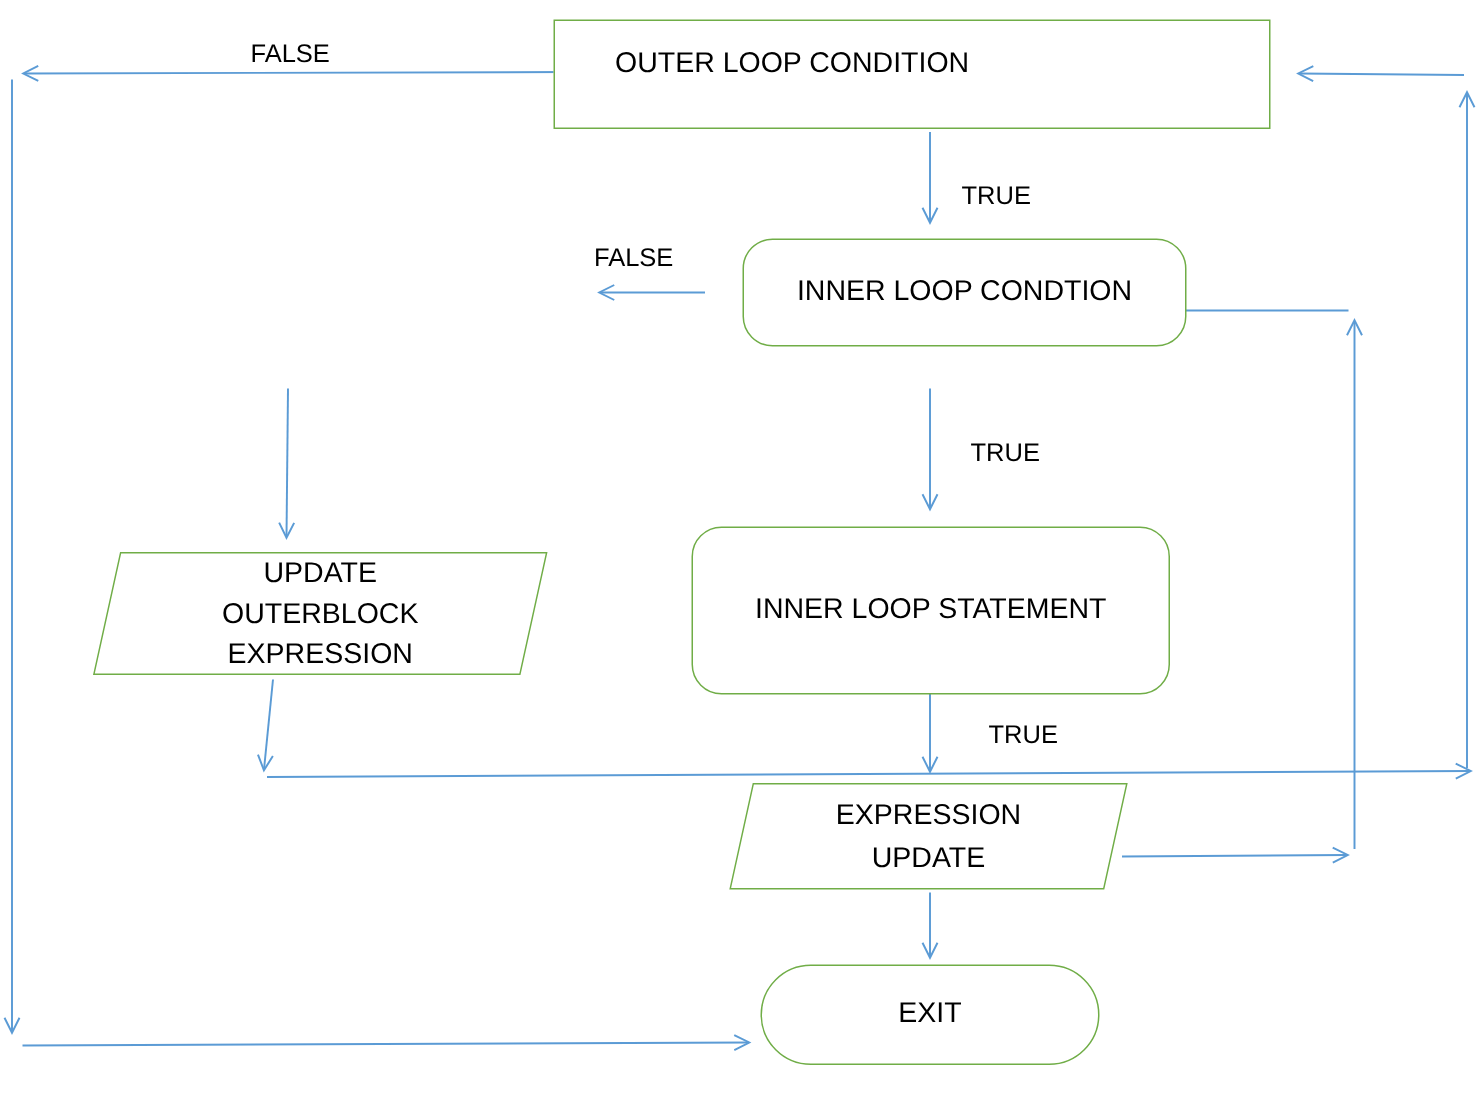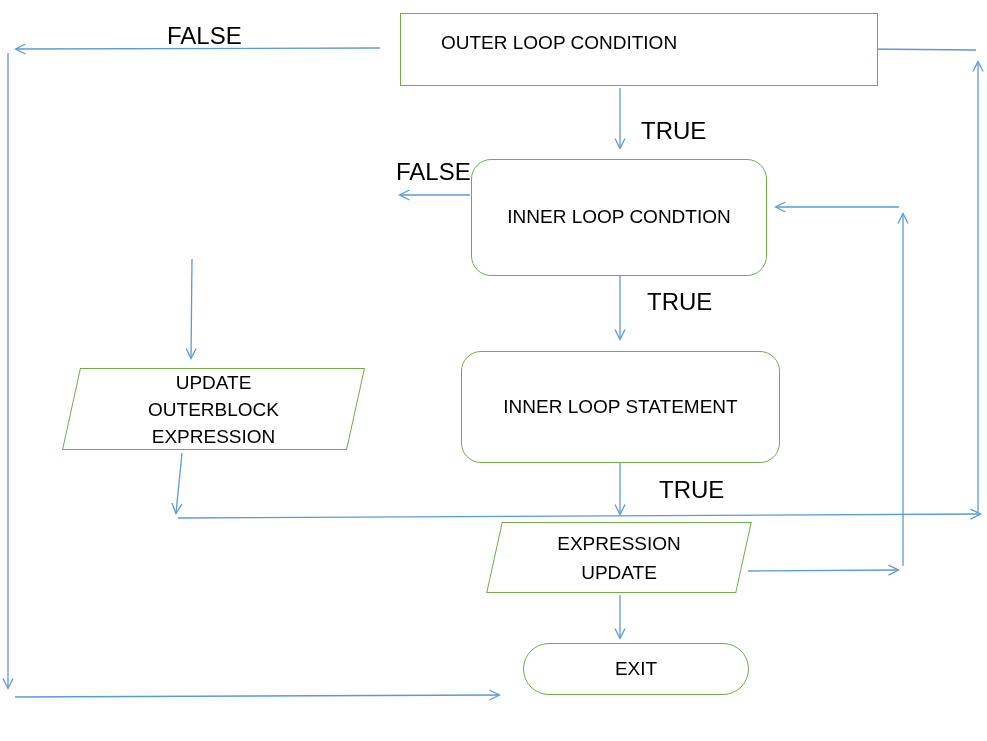--- a/index.html
+++ b/index.html
@@ -23,21 +23,21 @@
   .rect{border-radius:0;}
   .rounded{border-radius:20px;}
   .terminator{border-radius:34px;}
   .para{transform:skewX(-12.4deg);}
   .para .unskew{
     transform:skewX(12.4deg);width:100%;height:100%;
     display:flex;flex-direction:column;align-items:center;justify-content:center;
   }
   .para .unskew span{display:block;line-height:27px;}
   #expression-update .unskew span{line-height:29px;}
-  .edge-label{position:absolute;font-size:24px;line-height:20px;}
+  .edge-label{position:absolute;font-size:17px;line-height:20px;}
   #outer-loop-condition{justify-content:flex-start;padding-left:40px;padding-bottom:12px;}
 </style>
 </head>
 <body>
 
 <div class="canvas">
 
   <svg class="edges" width="987" height="741" viewBox="0 0 987 741" xmlns="http://www.w3.org/2000/svg">
     <defs>
       <marker id="ah" markerUnits="userSpaceOnUse" markerWidth="14" markerHeight="14" refX="11.5" refY="7" orient="auto">
@@ -55,25 +55,25 @@
     <line x1="182" y1="453" x2="176" y2="513" marker-end="url(#ah)" stroke="#5B9BD5"></line>
     <line x1="178" y1="518" x2="980" y2="514" marker-end="url(#ah)" stroke="#5B9BD5"></line>
     <line x1="978" y1="512" x2="978" y2="62" marker-end="url(#ah)" stroke="#5B9BD5"></line>
     <line x1="976" y1="50" x2="866" y2="49" marker-end="url(#ah)" stroke="#5B9BD5"></line>
     <line x1="748" y1="571" x2="898" y2="570" marker-end="url(#ah)" stroke="#5B9BD5"></line>
     <line x1="903" y1="566" x2="903" y2="214" marker-end="url(#ah)" stroke="#5B9BD5"></line>
     <line x1="899" y1="207" x2="776" y2="207" marker-end="url(#ah)" stroke="#5B9BD5"></line>
     <line x1="620" y1="595" x2="620" y2="638" marker-end="url(#ah)" stroke="#5B9BD5"></line>
   </svg>
 
-  <div class="node rect" id="outer-loop-condition" style="left:400px;top:13px;width:478px;height:73px;">
+  <div class="node rect" id="outer-loop-condition" style="left:369px;top:13px;width:478px;height:73px;">
     <span>OUTER LOOP CONDITION</span>
   </div>
 
-  <div class="node rounded" id="inner-loop-condition" style="left:471px;top:159px;width:296px;height:117px;">
+  <div class="node rounded" id="inner-loop-condition" style="left:495px;top:159px;width:296px;height:72px;">
     <span>INNER LOOP CONDTION</span>
   </div>
 
 
   <div class="node rounded" id="inner-loop-statement" style="left:461px;top:351px;width:319px;height:112px;">
     <span>INNER LOOP STATEMENT</span>
   </div>
 
   <div class="node para" id="update-outerblock-expression" style="left:71px;top:368px;width:285px;height:82px;">
     <div class="unskew">
@@ -83,21 +83,21 @@
     </div>
   </div>
 
   <div class="node para" id="expression-update" style="left:494px;top:522px;width:250px;height:71px;">
     <div class="unskew">
       <span>EXPRESSION</span>
       <span>UPDATE</span>
     </div>
   </div>
 
-  <div class="node terminator" id="exit" style="left:523px;top:643px;width:226px;height:52px;">
+  <div class="node terminator" id="exit" style="left:507px;top:643px;width:226px;height:67px;">
     <span>EXIT</span>
   </div>
 
   <div class="edge-label" style="left:167px;top:26px;">FALSE</div>
 
   <div class="edge-label" style="left:641px;top:121px;">TRUE</div>
 
   <div class="edge-label" style="left:396px;top:162px;">FALSE</div>
 
   <div class="edge-label" style="left:647px;top:292px;">TRUE</div>

